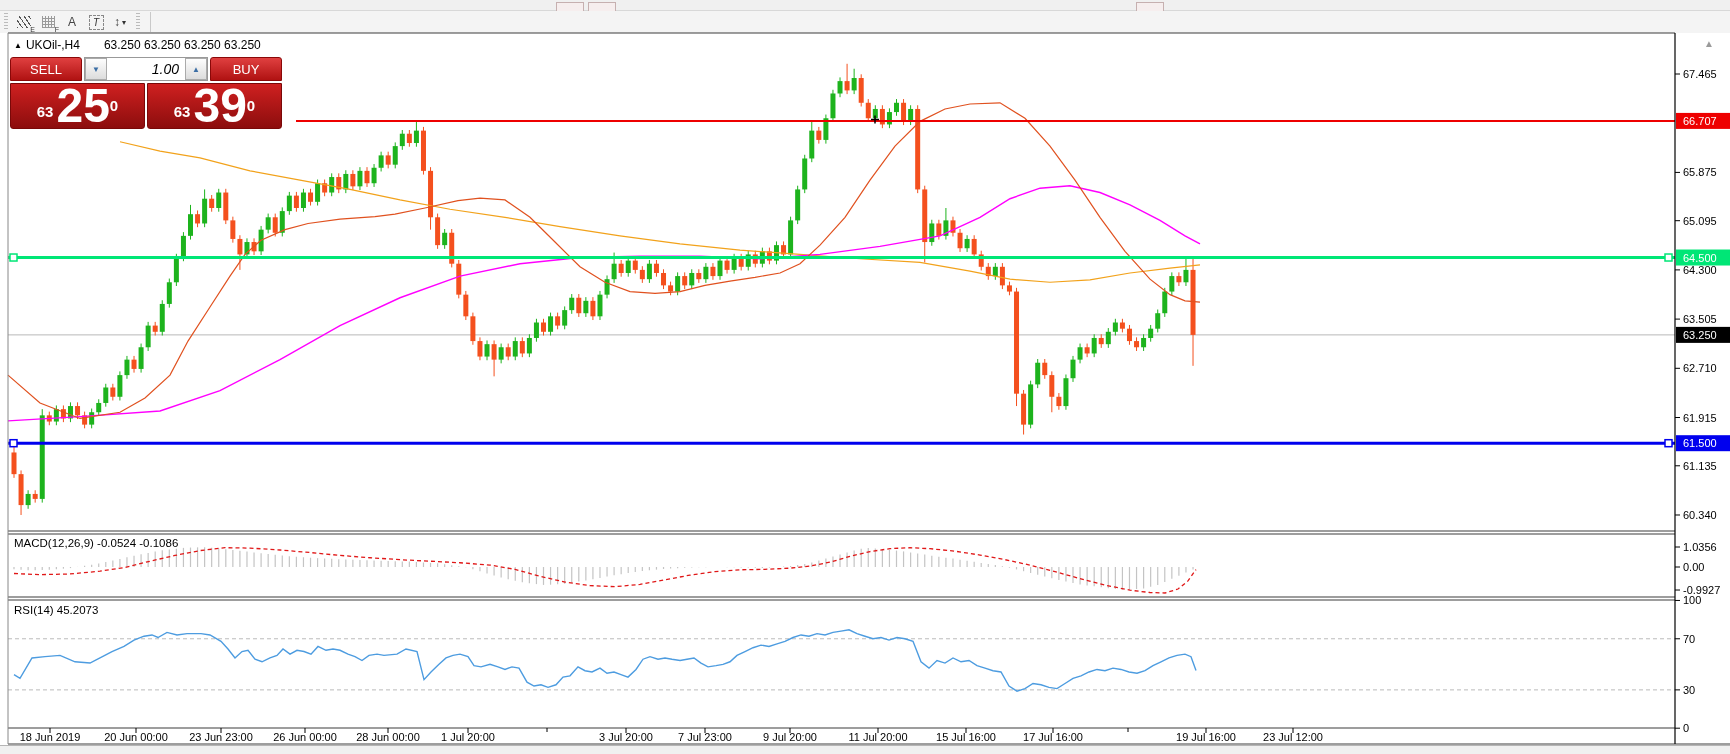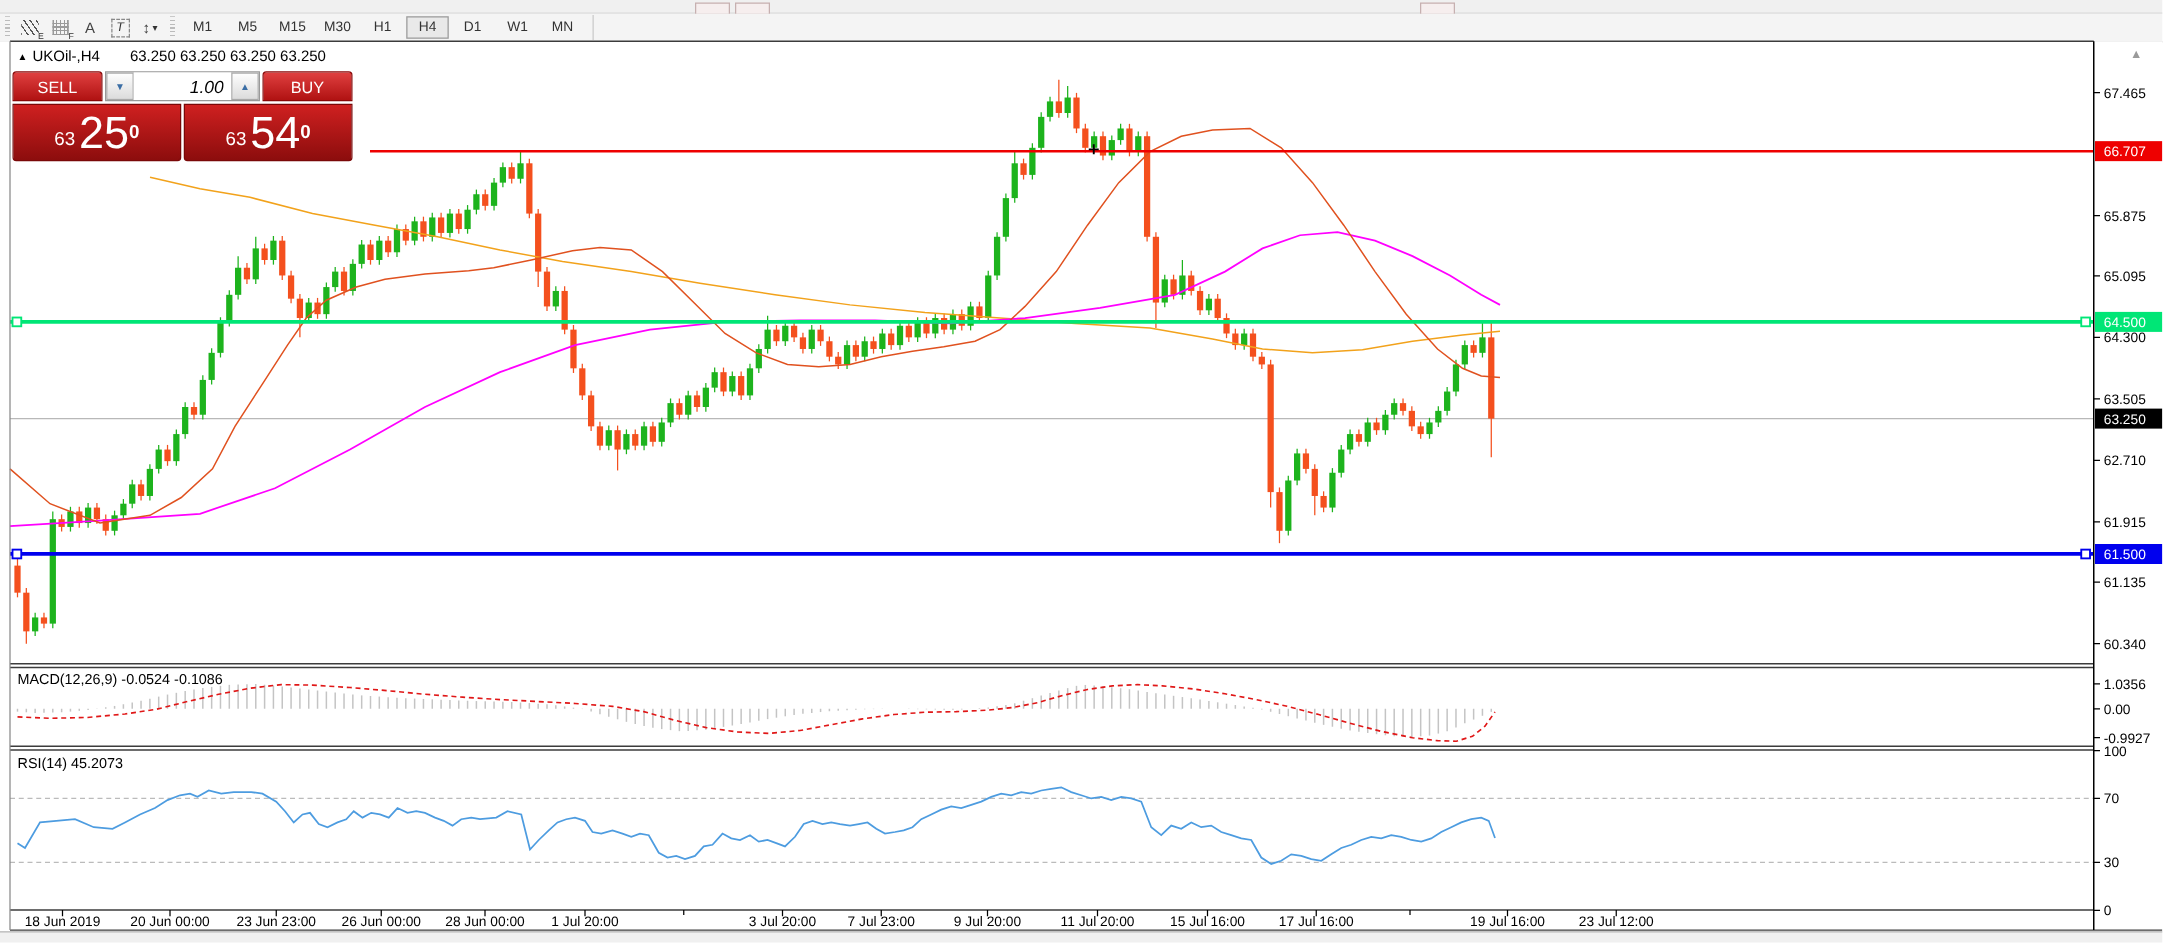--- a/index.html
+++ b/index.html
@@ -25,22 +25,22 @@
   #trade-panel{position:absolute;left:10px;top:57px;width:272px;}
   #trade-panel .row1{display:flex;height:24px;gap:2px;}
   .tp-btn{flex:0 0 70px;display:flex;align-items:center;justify-content:center;color:#fff;font-size:13px;
           background:linear-gradient(#e04040,#b01212);border:1px solid #8a0808;border-radius:3px 3px 0 0;}
   .spin{flex:1;display:flex;border:1px solid #999;background:#fff;}
   .spin .sbtn{width:20px;display:flex;align-items:center;justify-content:center;background:linear-gradient(#fdfdfd,#dcdcdc);border:1px solid #aaa;color:#3b6ea5;font-size:8px;}
   .spin input{flex:1;width:50px;border:none;outline:none;text-align:right;font-size:14px;padding-right:6px;font-family:"Liberation Sans",sans-serif;font-style:italic;}
   #trade-panel .row2{display:flex;gap:2px;margin-top:2px;height:46px;}
   .quote{flex:1;display:flex;align-items:center;justify-content:center;color:#fff;
          background:linear-gradient(#cf2020,#8c0d0d);border:1px solid #7a0808;border-radius:0 0 3px 3px;}
-  .quote .small{font-size:15px;font-weight:normal;margin-right:3px;margin-top:10px;}
-  .quote .big{font-size:36px;font-weight:normal;line-height:1;}
+  .quote .small{font-size:15px;font-weight:bold;margin-right:3px;margin-top:10px;}
+  .quote .big{font-size:48px;font-weight:bold;line-height:1;}
   .quote .sup{font-size:15px;font-weight:bold;vertical-align:top;margin-top:-2px;}
   #shift-icon{position:absolute;left:1704px;top:38px;color:#9a9a9a;font-size:10px;}
   #bottom-strip{position:absolute;left:0;top:745px;width:1730px;height:9px;background:#f0f0f0;border-top:1px solid #b5b5b5;}
 </style>
 </head>
 <body>
 
 <div id="top-strip">
   <span class="nub" style="left:556px"></span>
   <span class="nub" style="left:588px"></span>
@@ -58,31 +58,20 @@
         <i></i>
         <span class="sub">F</span>
       </div>
       <div class="tool-btn">A</div>
       <div class="tool-btn boxt">
         <i>T</i>
       </div>
       <div class="tool-btn">↕<span class="caret">▾</span></div>
     </div>
   <span class="grip"></span>
-  <div id="tf-buttons" style="display:flex">
-      <div class="tf-btn">M1</div>
-      <div class="tf-btn">M5</div>
-      <div class="tf-btn">M15</div>
-      <div class="tf-btn">M30</div>
-      <div class="tf-btn">H1</div>
-      <div class="tf-btn active">H4</div>
-      <div class="tf-btn">D1</div>
-      <div class="tf-btn">W1</div>
-      <div class="tf-btn">MN</div>
-    </div>
   <span class="tb-sep"></span>
 </div>
 
 <svg id="chart-svg" width="1730" height="754">
     <rect x="0" y="33" width="1730" height="721" fill="#ffffff"></rect>
     <line x1="8" y1="334.8832100000002" x2="1675" y2="334.8832100000002" stroke="#b8b8b8" stroke-width="1"></line>
     <line x1="14" y1="443.1977100000002" x2="14" y2="477.8583500000003" stroke="#f4501e" stroke-width="1"></line>
     <rect x="11.5" y="452.4818100000001" width="5" height="21.662900000000093" fill="#f4501e"></rect>
     <line x1="21.06" y1="470.43107000000003" x2="21.06" y2="514.9947500000001" stroke="#f4501e" stroke-width="1"></line>
     <rect x="18.56" y="474.1447100000002" width="5" height="30.947000000000003" fill="#f4501e"></rect>
@@ -699,20 +688,20 @@
     <div class="tp-btn">BUY</div>
   </div>
   <div class="row2">
     <div class="quote">
       <span class="small">63</span>
       <span class="big">25</span>
       <span class="sup">0</span>
     </div>
     <div class="quote">
       <span class="small">63</span>
-      <span class="big">54</span>
+      <span class="big">39</span>
       <span class="sup">0</span>
     </div>
   </div>
 </div>
 
 <div id="shift-icon">▲</div>
 <div id="bottom-strip"></div>
 
 </body></html>

